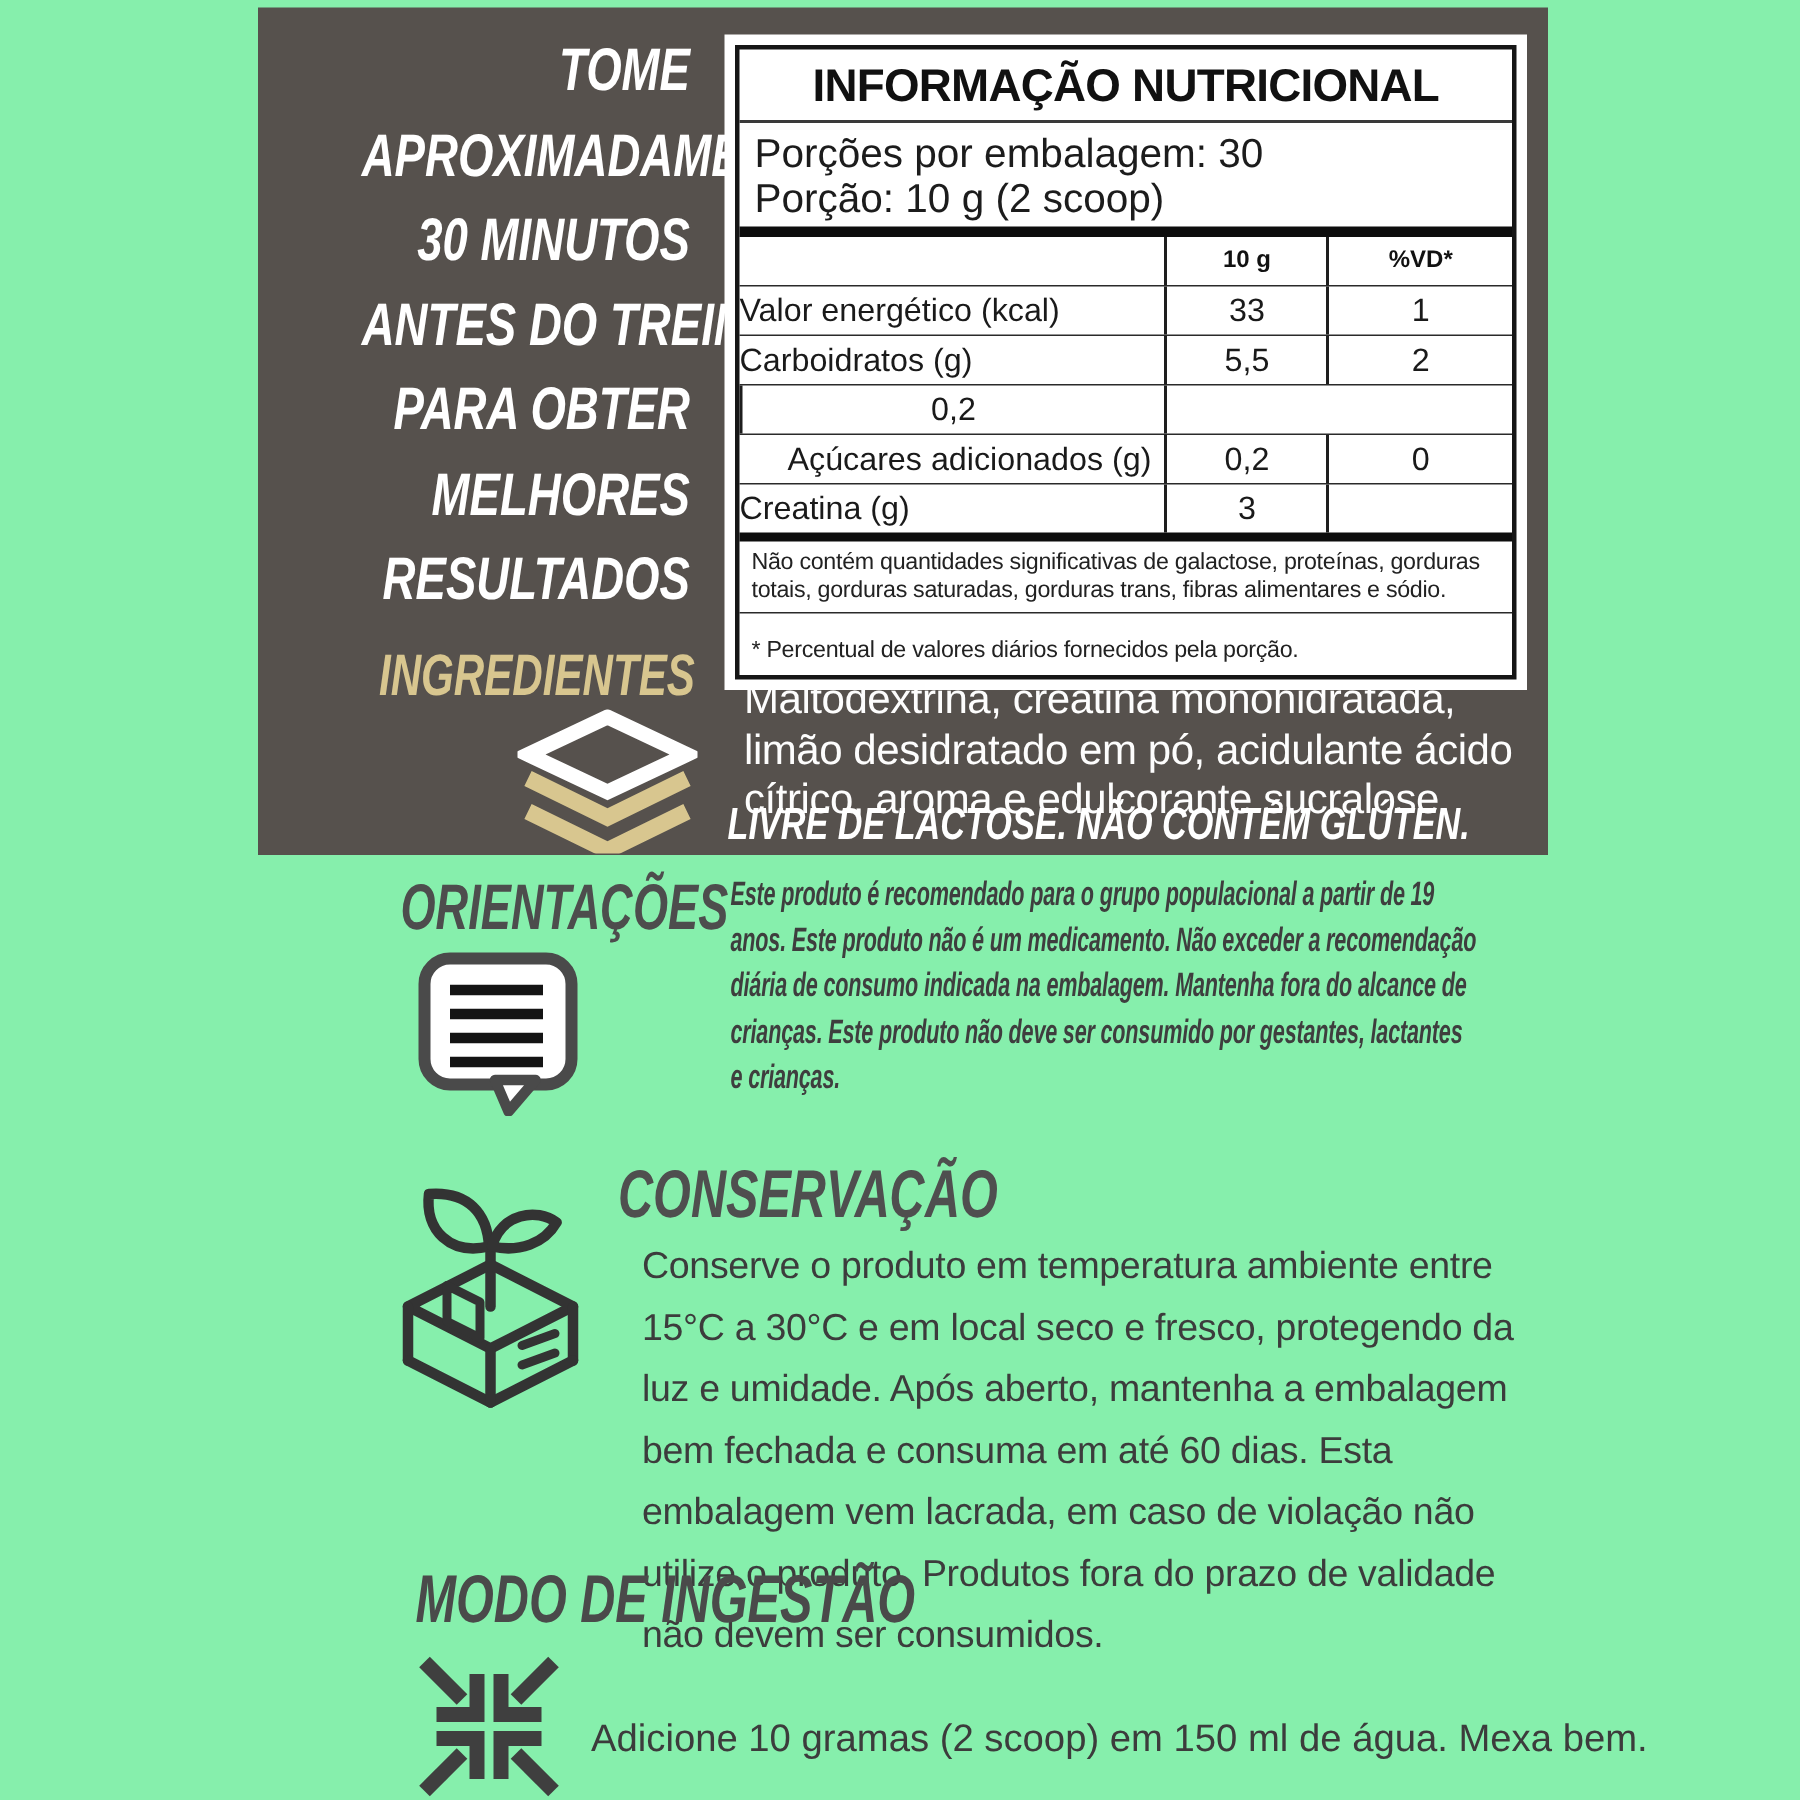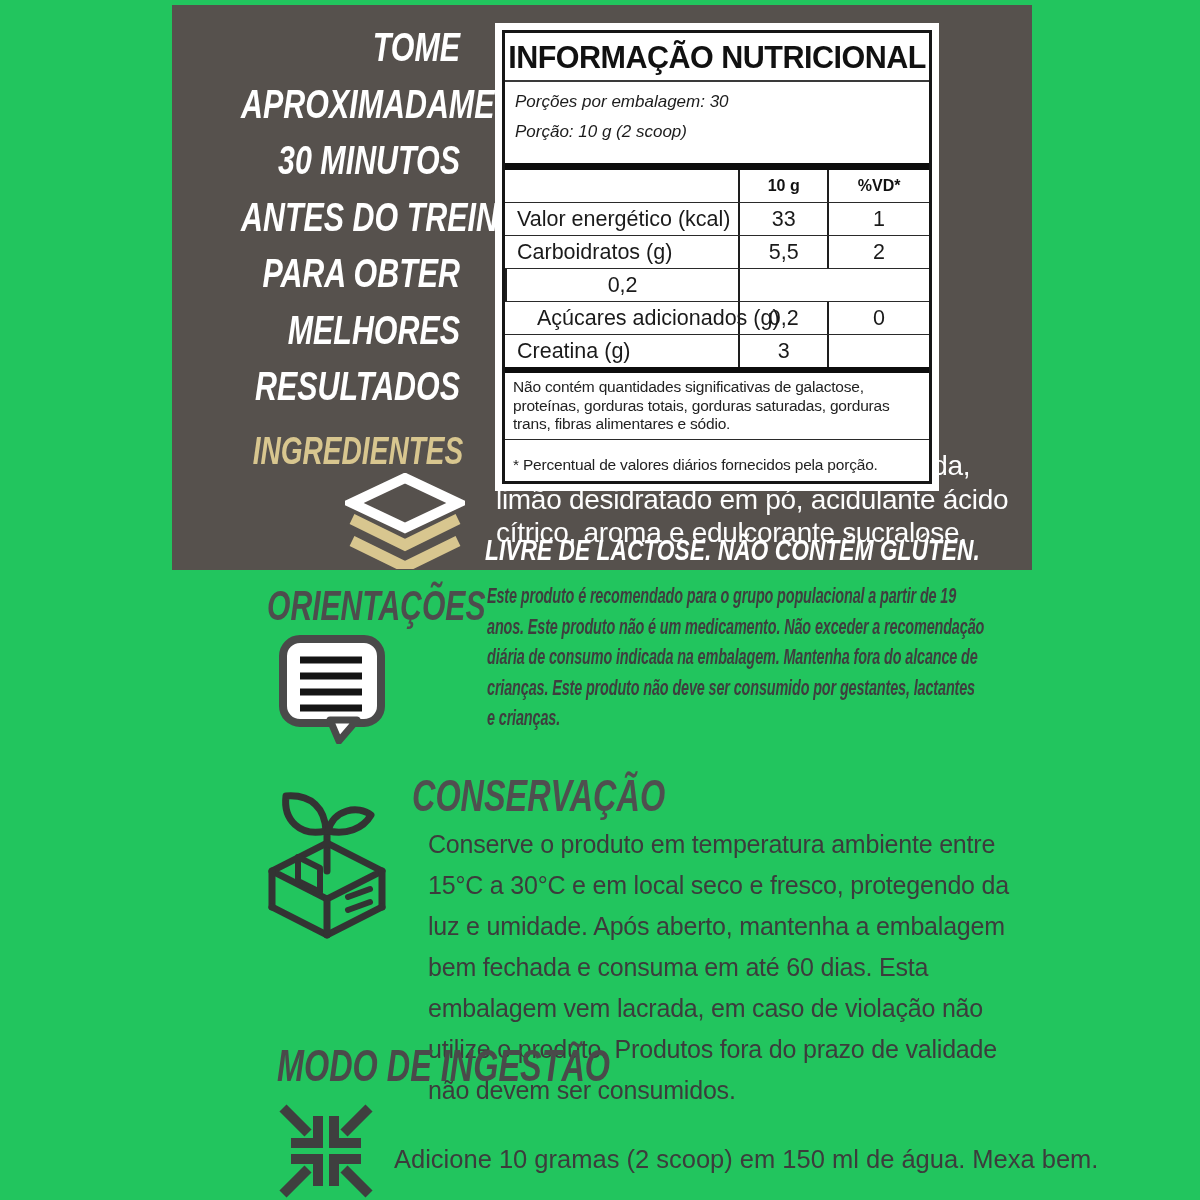--- a/index.html
+++ b/index.html
@@ -1,18 +1,18 @@
 <!DOCTYPE html>
 <html><head>
 <meta charset="utf-8">
 <style>
   * { margin:0; padding:0; box-sizing:border-box; }
   html,body { background:#fff; }
   body { font-family:"Liberation Sans", sans-serif; }
-  .page { position:relative; width:1200px; height:1200px; background:#22c55e; overflow:hidden; }
+  .page { position:relative; width:1200px; height:1200px; background:#86efac; overflow:hidden; }
 
   
   .panel { position:absolute; left:172px; top:5px; width:860px; height:565px; background:#56514d; }
 
   .tome { position:absolute; left:0; top:14px; width:288px; text-align:right;
           transform:scaleX(0.76); transform-origin:top right;
           color:#ffffff; font-weight:700; font-style:italic; font-size:40px; line-height:56.5px; white-space:nowrap; }
 
   .ing-title { position:absolute; left:0; top:424px; width:288px; text-align:right;
                transform:scaleX(0.72); transform-origin:top right;
@@ -21,32 +21,32 @@
   .layers-icon { position:absolute; left:173px; top:468px; }
 
   .ing-text { position:absolute; left:324px; top:444px; width:520px;
               color:#fdfdfd; font-size:28px; line-height:33.5px; letter-spacing:-0.3px; }
 
   .livre { position:absolute; left:313px; top:528px;
            transform:scaleX(0.76); transform-origin:top left;
            color:#ffffff; font-weight:700; font-style:italic; font-size:30px; white-space:nowrap; }
 
   
-  .nutri { position:absolute; left:323px; top:18px; width:444px; background:#ffffff; padding:7px; }
+  .nutri { position:absolute; left:311px; top:18px; width:535px; background:#ffffff; padding:7px; }
   .nutri-inner { border:3px solid #161616; }
   .nt-title { font-size:30.5px; font-weight:700; text-align:center; color:#111;
               padding:7px 0 5px; border-bottom:2px solid #3a3a3a; letter-spacing:-0.5px; }
-  .nt-servings { font-size:17px; color:#1c1c1c; line-height:30px; padding:5px 10px 16px;font-style:italic; }
+  .nt-servings { font-size:27px; color:#1c1c1c; line-height:30px; padding:5px 10px 4px; }
   .nt-thick { height:7px; background:#0d0d0d; }
   .nt-grid { display:grid; grid-template-columns:55% 21% 24%; align-items:center; }
   .nt-grid .c { text-align:center; border-left:2px solid #1e1e1e; height:100%;
                 display:flex; align-items:center; justify-content:center; }
   .nt-head { height:32px; font-weight:700; font-size:16px; color:#111; }
   .nt-row { height:33px; border-top:1.5px solid #2a2a2a; font-size:21.5px; color:#1a1a1a; }
-  .nt-row .lbl { padding-left:12px; white-space:nowrap; }
+  .nt-row .lbl { padding-left:0; white-space:nowrap; }
   .nt-row.ind1 .lbl { padding-left:20px; }
   .nt-row.ind2 .lbl { padding-left:32px; }
   .nt-bottom { height:6px; background:#0d0d0d; }
   .nt-note { font-size:15.5px; line-height:18.5px; letter-spacing:-0.2px; color:#222;
              padding:5px 8px 5px; }
   .nt-foot { font-size:15.5px; letter-spacing:-0.2px; color:#222; padding:16px 8px 7px;
              border-top:1.5px solid #2a2a2a; white-space:nowrap; }
 
   
   .sec-head { position:absolute; font-weight:700; font-style:italic; white-space:nowrap; color:#4d4d4d; }

